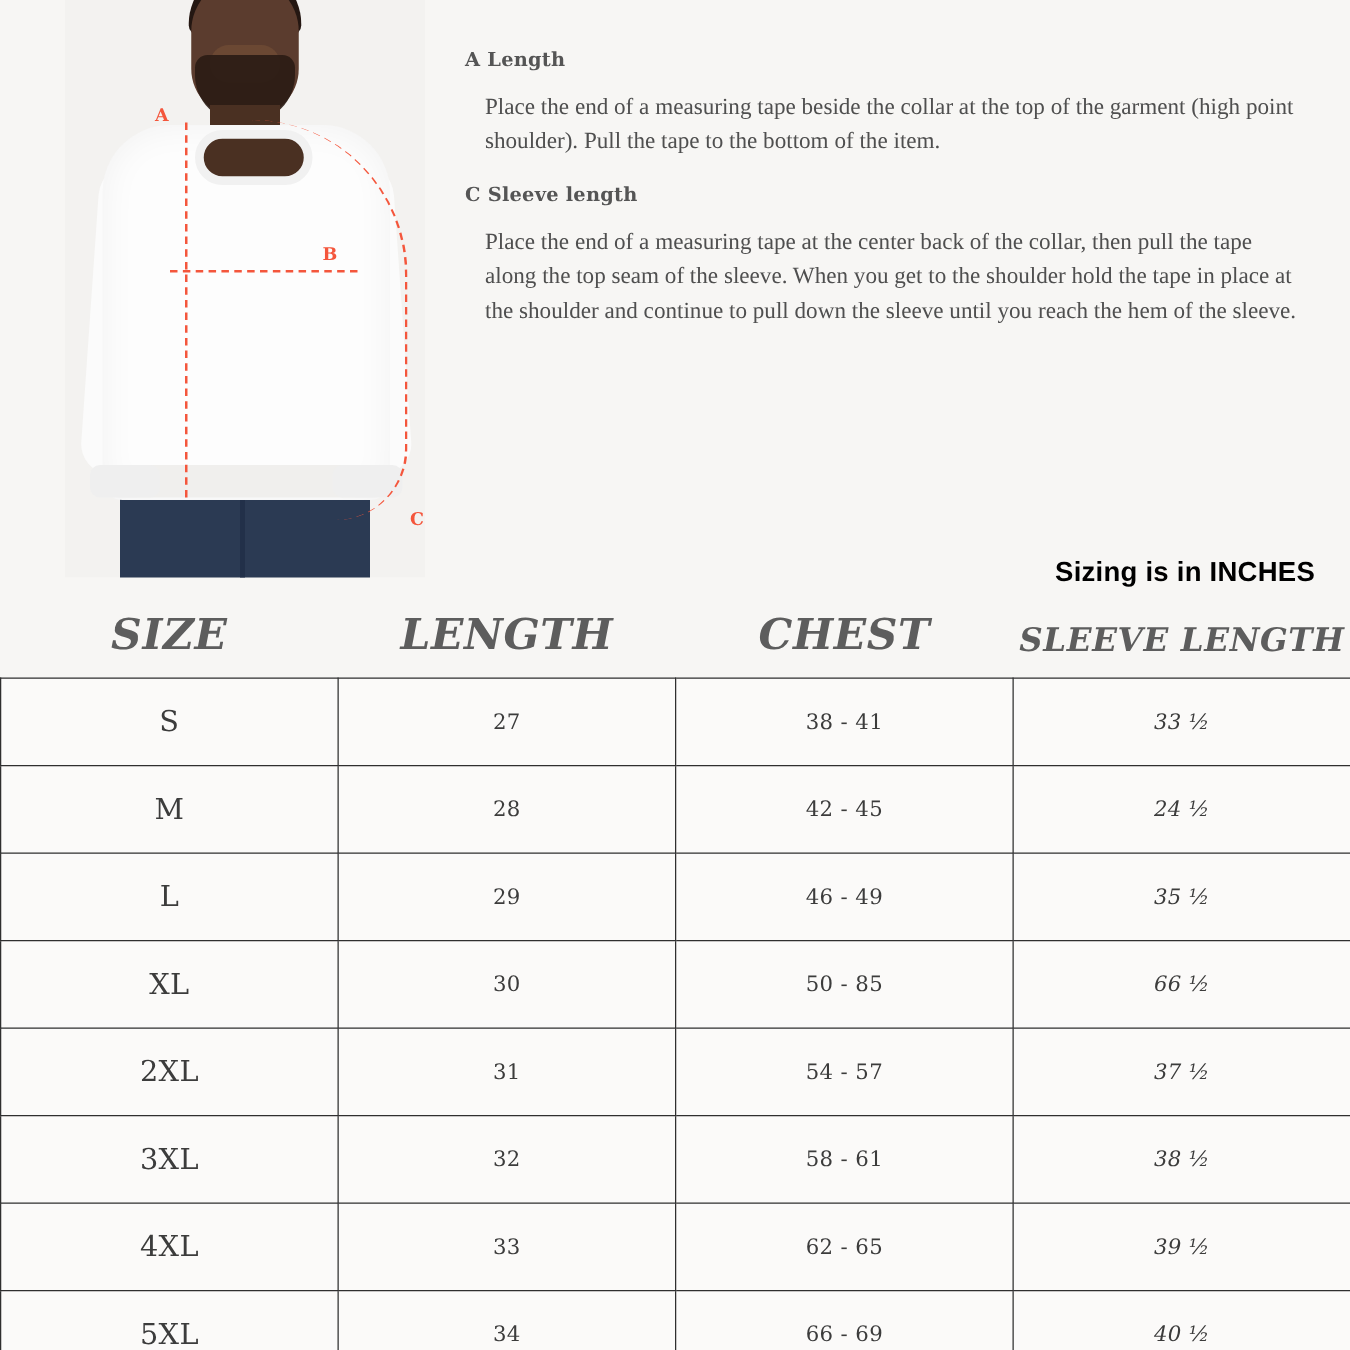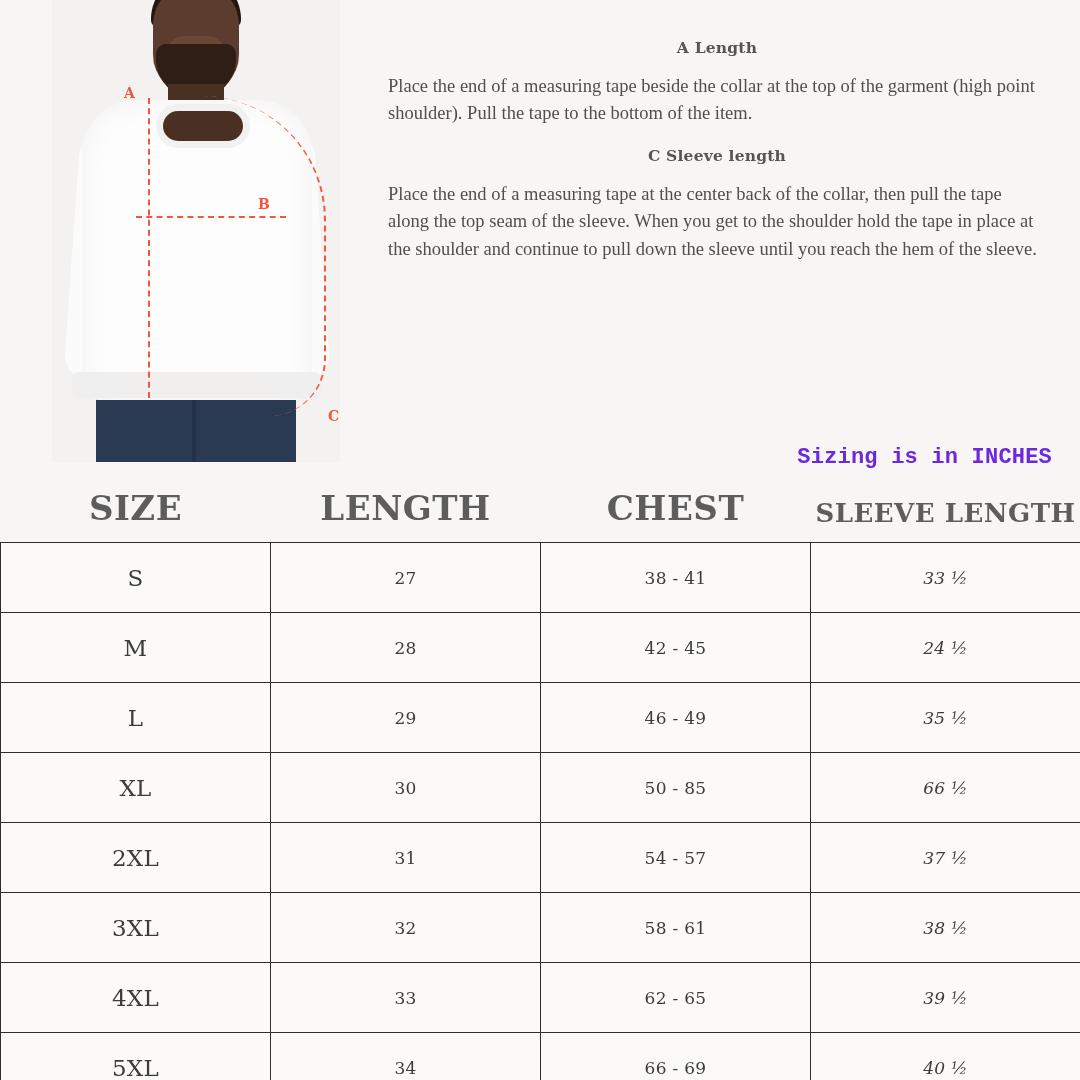--- a/index.html
+++ b/index.html
@@ -219,39 +219,38 @@
   .instr-block {
     margin-bottom: 18px;
   }
   .instr-title {
     font-family: "DejaVu Serif", serif;
     font-weight: bold;
     font-size: 15.5px;
     color: #555;
     margin: 0 0 6px 0;
     letter-spacing: .2px;
-    text-align: center;
   }
   .instr-body {
     font-family: Liberation Serif, serif;
     font-size: 18.5px;
     line-height: 1.48;
     color: #4f4f4f;
     margin: 16px;
   }
 
   
   .sizing-note {
     position: absolute;
     right: 28px;
     top: 445px;
-    font-family: Liberation Mono, monospace;
+    font-family: Liberation Sans, sans-serif;
     font-weight: bold;
     font-size: 22px;
-    color: #6d28d9;
+    color: #000000;
     letter-spacing: .2px;
     text-align: center;
   }
 
   
   .table-area {
     position: absolute;
     left: 0;
     top: 488px;
     width: 1080px;
@@ -269,20 +268,21 @@
   table.size-table thead th {
     font-family: "DejaVu Serif", serif;
     font-weight: bold;
     color: #5d5d5d;
     background: transparent;
     border: none;
     padding: 0 0 14px 0;
     vertical-align: bottom;
     text-align: center;
     letter-spacing: .5px;
+    font-style: italic;
   }
   th.h-size { font-size: 34px; }
   th.h-length { font-size: 34px; }
   th.h-chest { font-size: 34px; }
   th.h-sleeve { font-size: 26px; }
 
   table.size-table tbody td {
     border: 1px solid #2f2f2f;
     height: 67px;
     text-align: center;

